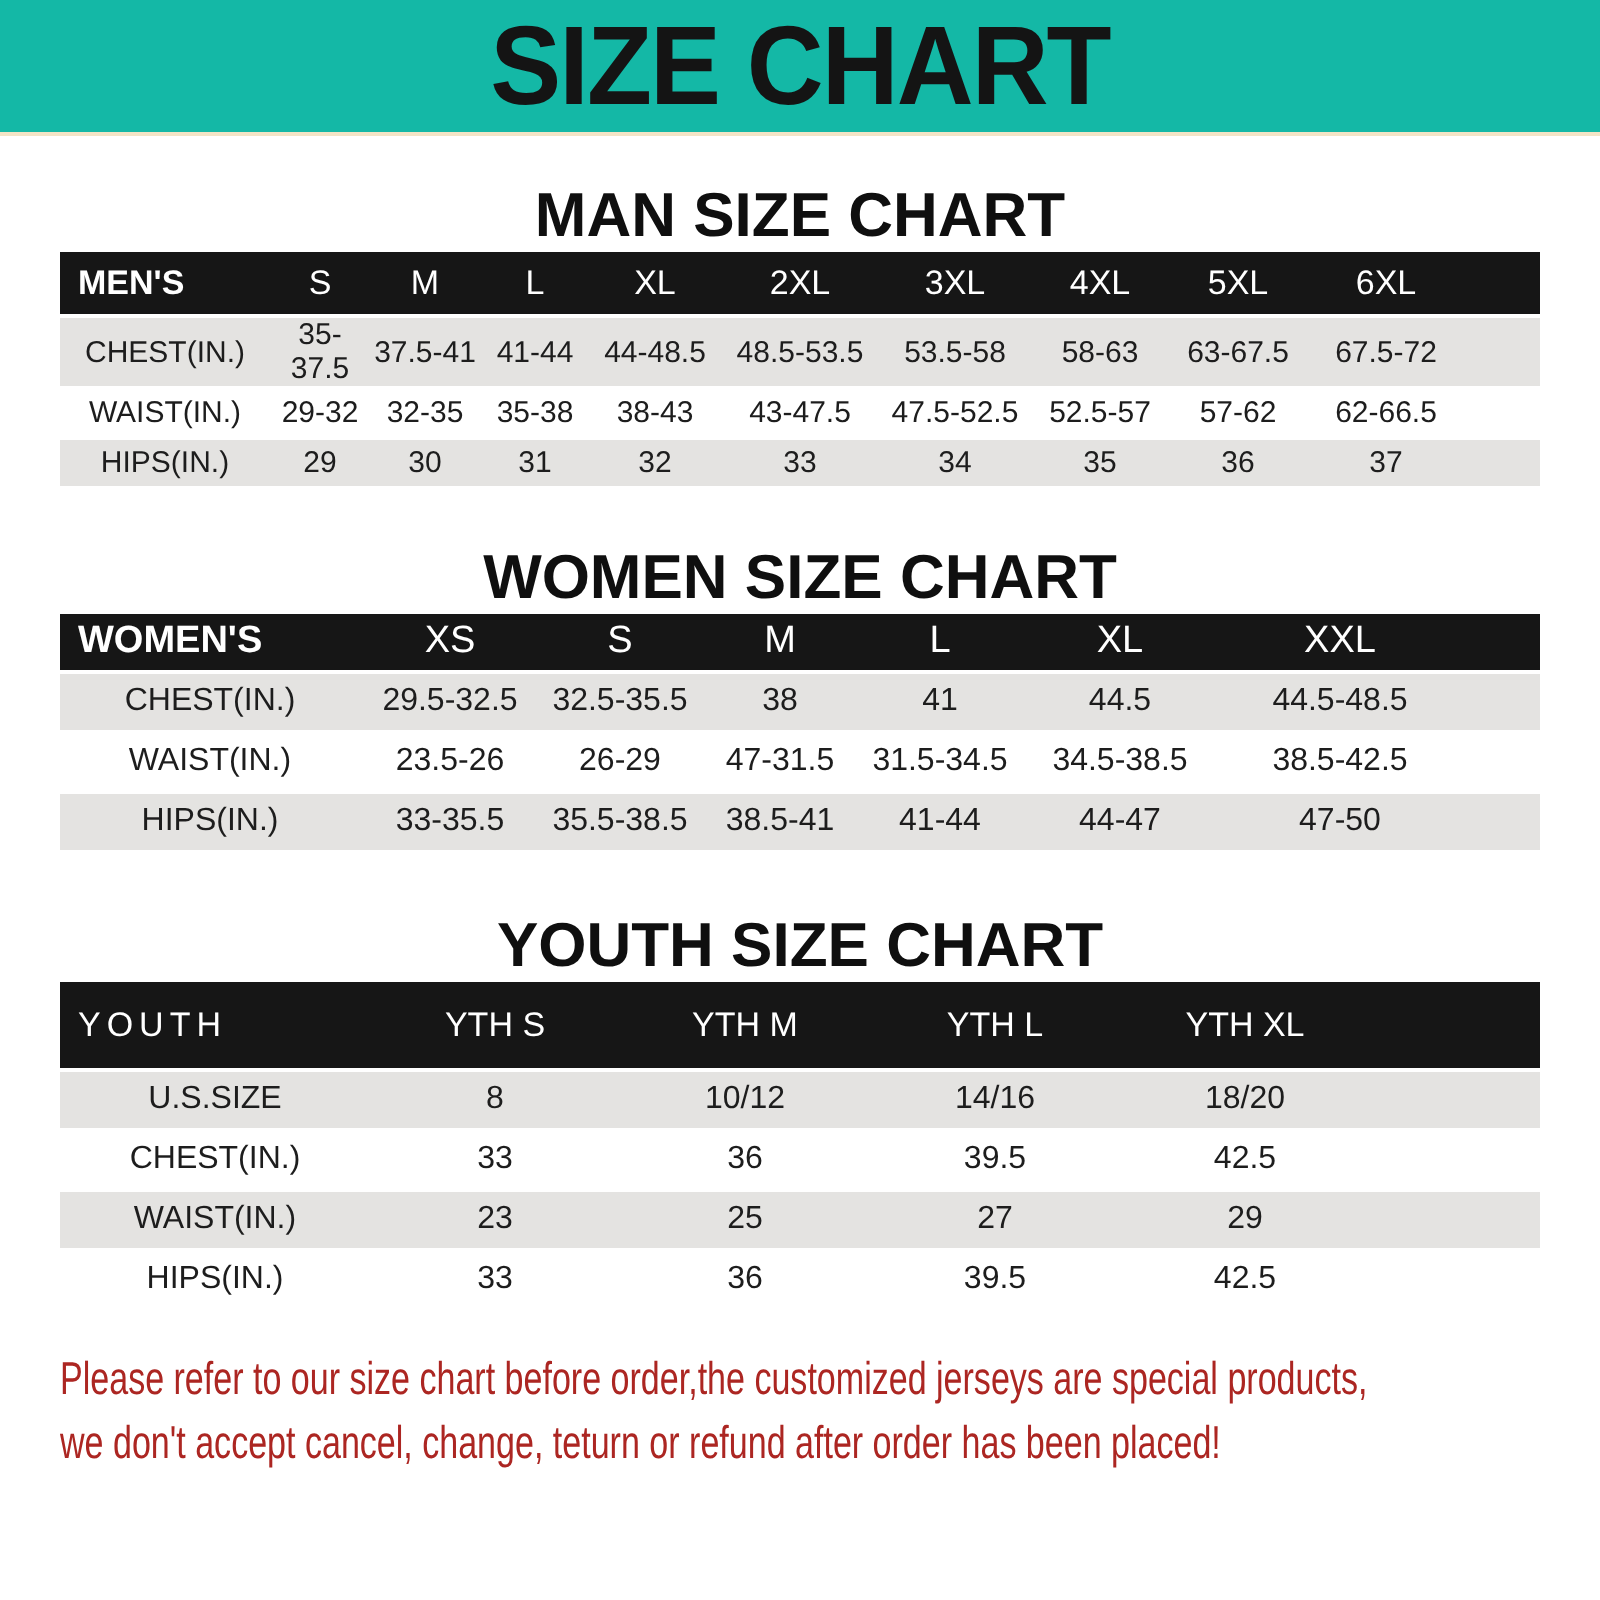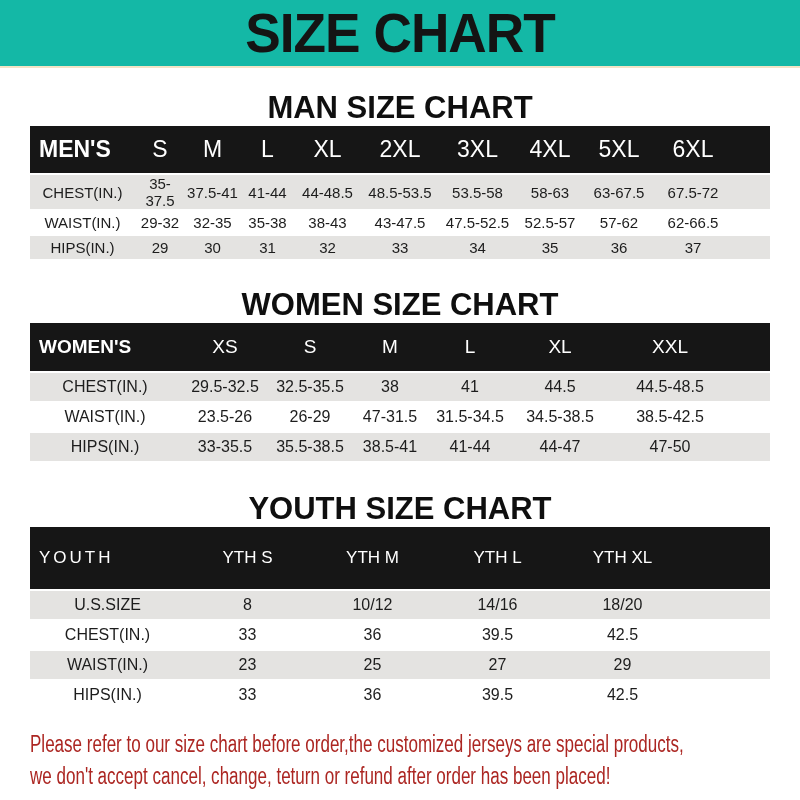--- a/index.html
+++ b/index.html
@@ -19,25 +19,25 @@
                      table-layout:fixed; }
   .t-men   { margin-top:14px; }
   .t-women { margin-top:13px; }
   .t-youth { margin-top:14px; border-bottom:1px solid #cccbc9; }
 
   td { text-align:center; border-bottom:2px solid #ffffff; color:#1d1d1d;
        vertical-align:middle; overflow:hidden; }
   tr.head td { background:#161616; color:#ffffff; }
   tr:nth-child(even) td { background:#e4e3e1; }
 
-  .t-men   tr.head td { height:48px; font-size:23px; }
+  .t-men   tr.head td { height:32px; font-size:17px; }
   .t-men   tr.row  td { height:25px; font-size:15px; }
-  .t-women tr.head td { height:49px; font-size:19px; }
+  .t-women tr.head td { height:29px; font-size:19px; }
   .t-women tr.row  td { height:30px; font-size:16px; }
-  .t-youth tr.head td { height:63px; font-size:17px; font-weight:500; }
+  .t-youth tr.head td { height:44px; font-size:17px; font-weight:500; }
   .t-youth tr.row  td { height:30px; font-size:16px; }
 
   td.corner { text-align:left; padding-left:9px; font-weight:700; }
   .t-men   td.corner { font-size:23px; }
   .t-women td.corner { font-size:21px; }
   .t-youth td.corner { font-size:23px; letter-spacing:3px; }
 
   .note { margin:17px 0 0 30px; color:#ac2622; font-size:23px; line-height:32px;
           font-weight:400; }
   .note .line { white-space:nowrap; transform:scaleX(0.74); transform-origin:0 50%; }

